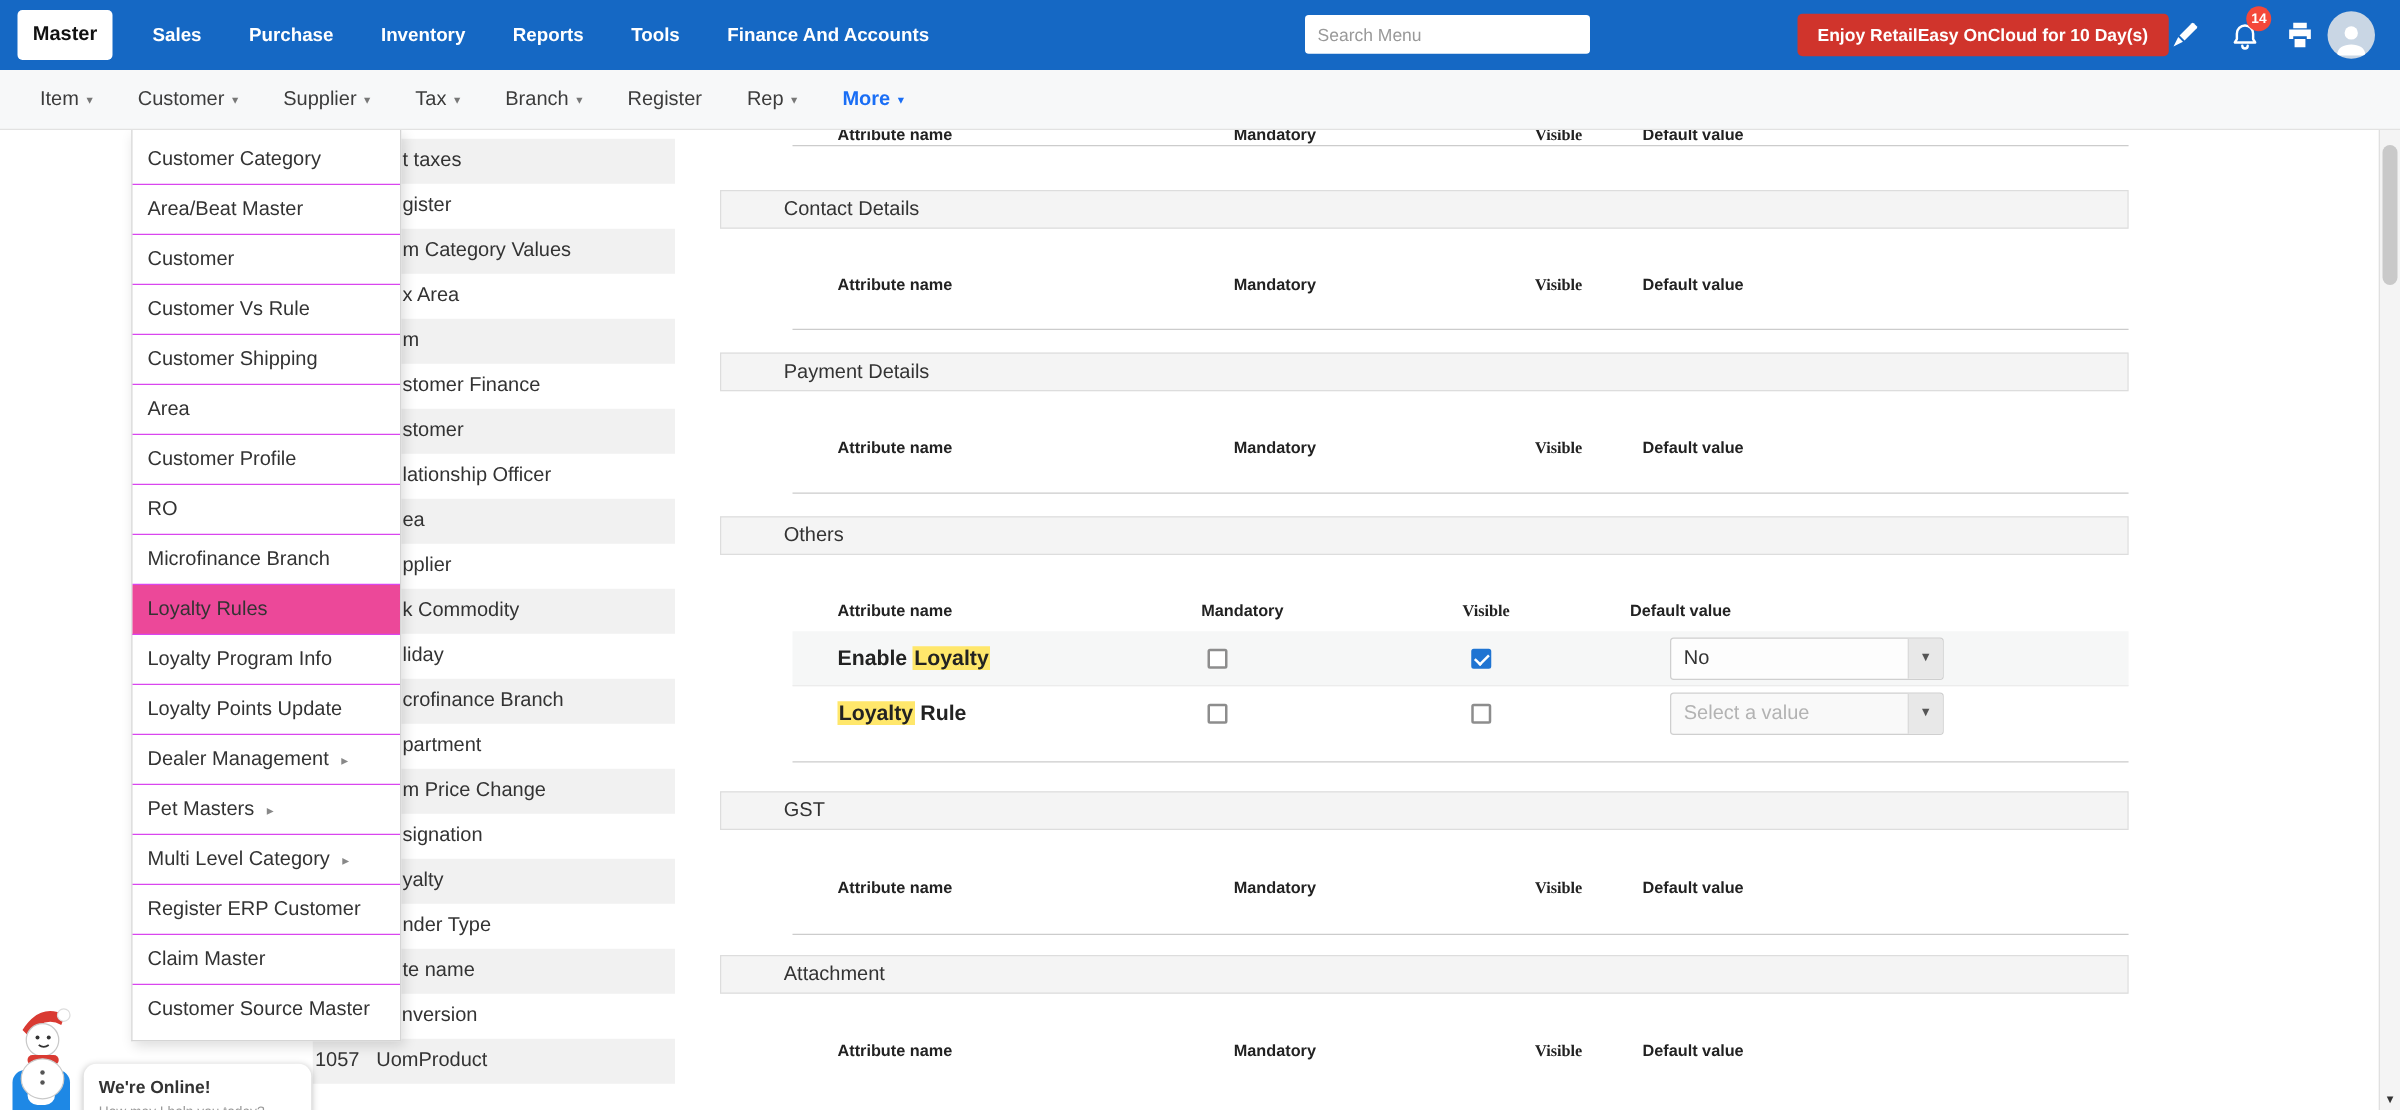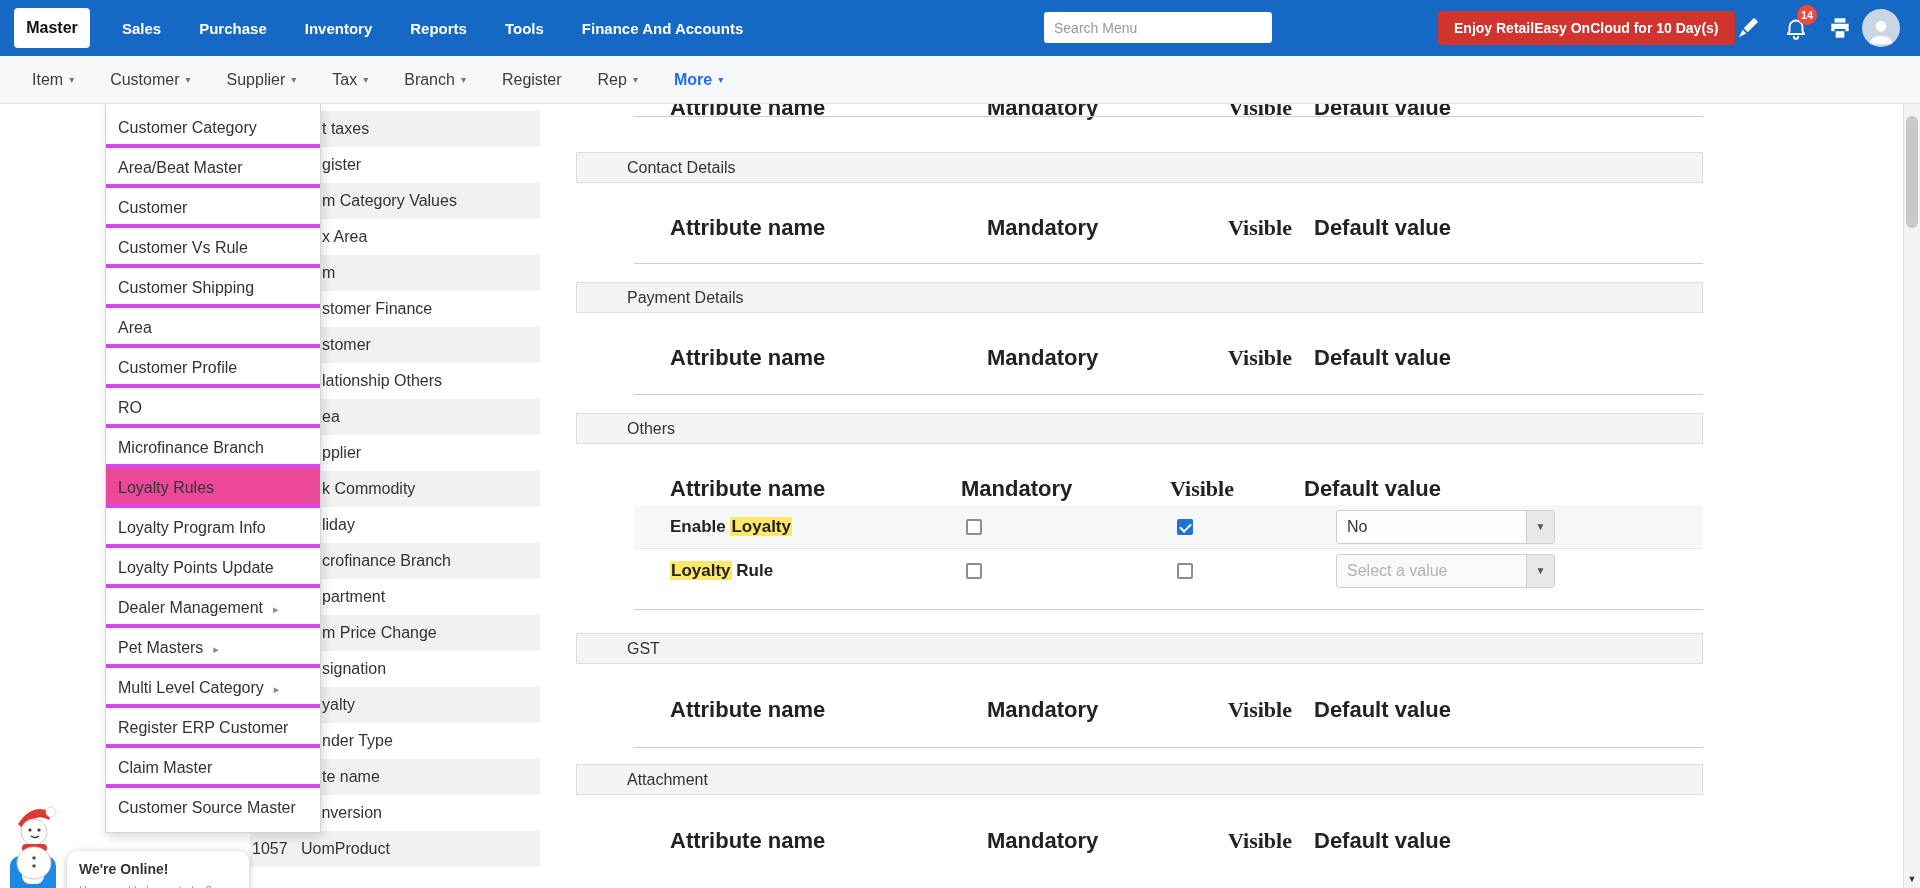--- a/index.html
+++ b/index.html
@@ -27,40 +27,40 @@
   .menubar { position:absolute; left:0; top:56px; width:1920px; height:48px; background:#f7f8f9; border-bottom:1px solid #e2e2e2;
     display:flex; align-items:center; padding-left:32px; gap:36px; z-index:35; }
   .menu-item { display:flex; align-items:center; gap:6px; font-size:16px; color:#3c3c3c; cursor:pointer; white-space:nowrap; }
   .menu-item .caret { font-size:10px; color:#777; }
   .menu-item.accent .lbl { color:#1a6ef5; font-weight:bold; }
   .menu-item.accent .caret { color:#1a6ef5; }
 
   
   .dropdown { position:absolute; left:105px; top:104px; width:216px; background:#fff; border:1px solid #d5d5d5; border-top:none;
     box-shadow:2px 4px 10px rgba(0,0,0,.14); z-index:30; padding:4px 0; }
-  .dd-item { height:40px; line-height:39px; padding-left:12px; font-size:16px; color:#333; border-bottom:4px solid #d946ef;
+  .dd-item { height:40px; line-height:39px; padding-left:12px; font-size:16px; color:#333; border-bottom:1px solid #d946ef;
     white-space:nowrap; cursor:pointer; }
   .dd-item:last-child { border-bottom:none; }
   .dd-item.active { background:#ec4899; }
   .dd-arrow { font-size:11px; color:#888; margin-left:10px; }
 
   
   .bg-list { position:absolute; left:250px; top:104px; width:290px; height:784px; overflow:hidden; z-index:5; padding-top:7px; }
   .bg-row { position:relative; height:36px; line-height:36px; font-size:16px; color:#333; cursor:pointer; }
   .bg-row:nth-child(odd) { background:#f1f1f1; }
   .bg-text { position:absolute; left:72px; white-space:nowrap; }
   .bg-row.withid .bg-text { left:51px; }
   .bg-id { position:absolute; left:2px; }
 
   
   .content { position:absolute; left:576px; top:104px; width:1127px; height:784px; overflow:hidden; z-index:8; background:#fff; }
   .section-bar { position:absolute; left:0; width:1127px; height:31px; background:#f4f4f4; border:1px solid #ddd;
     font-size:16px; color:#333; line-height:29px; padding-left:50px; }
   .col-row { position:absolute; left:0; width:1127px; height:28px; line-height:28px; }
-  .col-row span { position:absolute; font-size:22px; font-weight:bold; color:#222; white-space:nowrap; }
+  .col-row span { position:absolute; font-size:13px; font-weight:bold; color:#222; white-space:nowrap; }
   .c-name { left:94px; } .c-mand { left:411px; } .c-vis { left:652px;font-family:Liberation Serif, serif; } .c-def { left:738px; }
   .col-row.others .c-mand { left:385px; } .col-row.others .c-vis { left:594px; } .col-row.others .c-def { left:728px; }
   .hr { position:absolute; left:58px; width:1069px; height:1px; background:#ccc; }
   .data-row { position:absolute; left:58px; width:1069px; height:44px; }
   .data-row.striped { background:#f6f7f7; border-bottom:1px solid #ececec; }
   .row-name { position:absolute; left:36px; top:0; line-height:44px; font-size:17px; font-weight:bold; color:#222; white-space:nowrap; }
   mark { background:#ffe76b; color:inherit; padding:0 1px; }
   .cb { position:absolute; top:14px; width:16px; height:16px; background:#fff; border:2px solid #8d8d8d; border-radius:2px; cursor:pointer; }
   .cb.mand { left:332px; } .cb.vis { left:543px; }
   .cb.checked { background:#1f74d2; border-color:#1f74d2; }
@@ -181,21 +181,21 @@
   <div class="bg-row">
       <span class="bg-text">m</span>
     </div>
   <div class="bg-row">
       <span class="bg-text">stomer Finance</span>
     </div>
   <div class="bg-row">
       <span class="bg-text">stomer</span>
     </div>
   <div class="bg-row">
-      <span class="bg-text">lationship Others</span>
+      <span class="bg-text">lationship Officer</span>
     </div>
   <div class="bg-row">
       <span class="bg-text">ea</span>
     </div>
   <div class="bg-row">
       <span class="bg-text">pplier</span>
     </div>
   <div class="bg-row">
       <span class="bg-text">k Commodity</span>
     </div>

